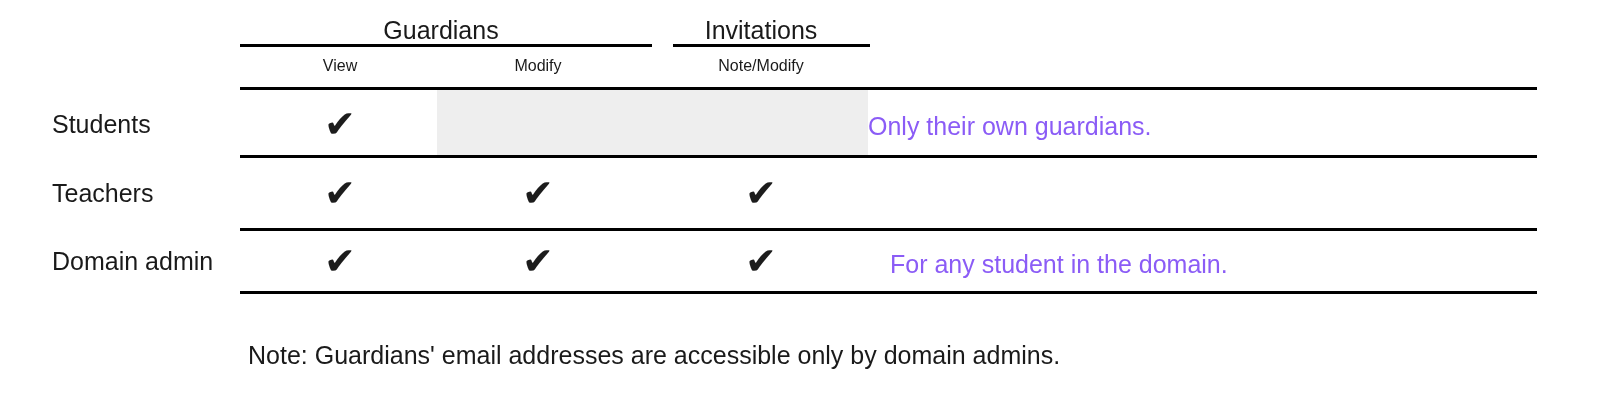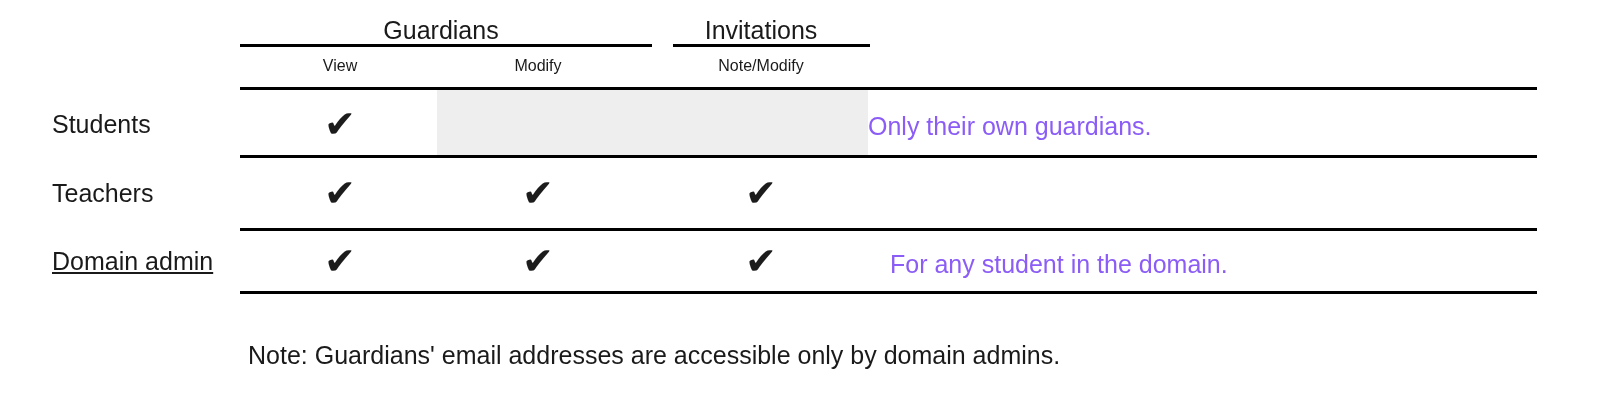--- a/index.html
+++ b/index.html
@@ -119,21 +119,21 @@
 
   <div class="txt row-label" style="left:52px; top:181px;">Teachers</div>
 
   <div class="check" style="left:340px; top:174px;">✔</div>
   <div class="check" style="left:538px; top:174px;">✔</div>
   <div class="check" style="left:761px; top:174px;">✔</div>
 
 
   <div class="rule" style="left:240px; top:228px; width:1297px;"></div>
 
-  <div class="txt row-label" style="left:52px; top:249px;text-decoration:underline;">Domain admin</div>
+  <div class="txt row-label" style="left:52px; top:249px;">Domain admin</div>
 
   <div class="check" style="left:340px; top:242px;">✔</div>
   <div class="check" style="left:538px; top:242px;">✔</div>
   <div class="check" style="left:761px; top:242px;">✔</div>
 
   <div class="row-desc" style="left:868px; top:248px;margin-left:22px;">For any student in the domain.</div>
 
   <div class="rule" style="left:240px; top:291px; width:1297px;"></div>
 
   <div class="note" style="left:248px; top:341px;">Note: Guardians' email addresses are accessible only by domain admins.</div>

